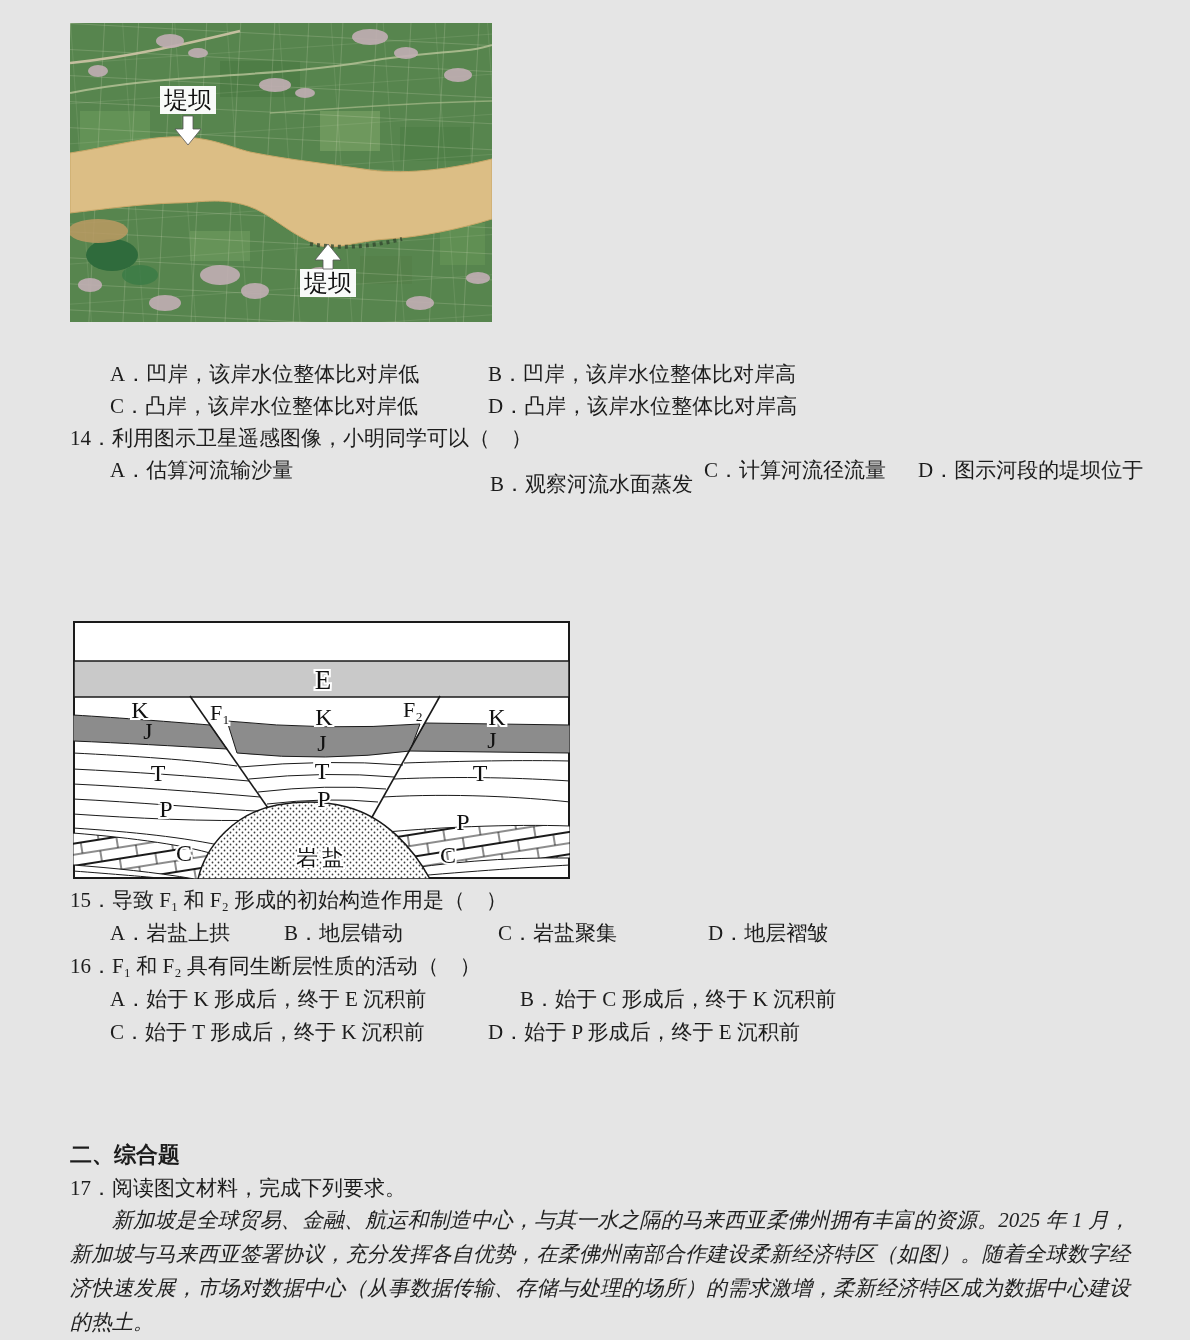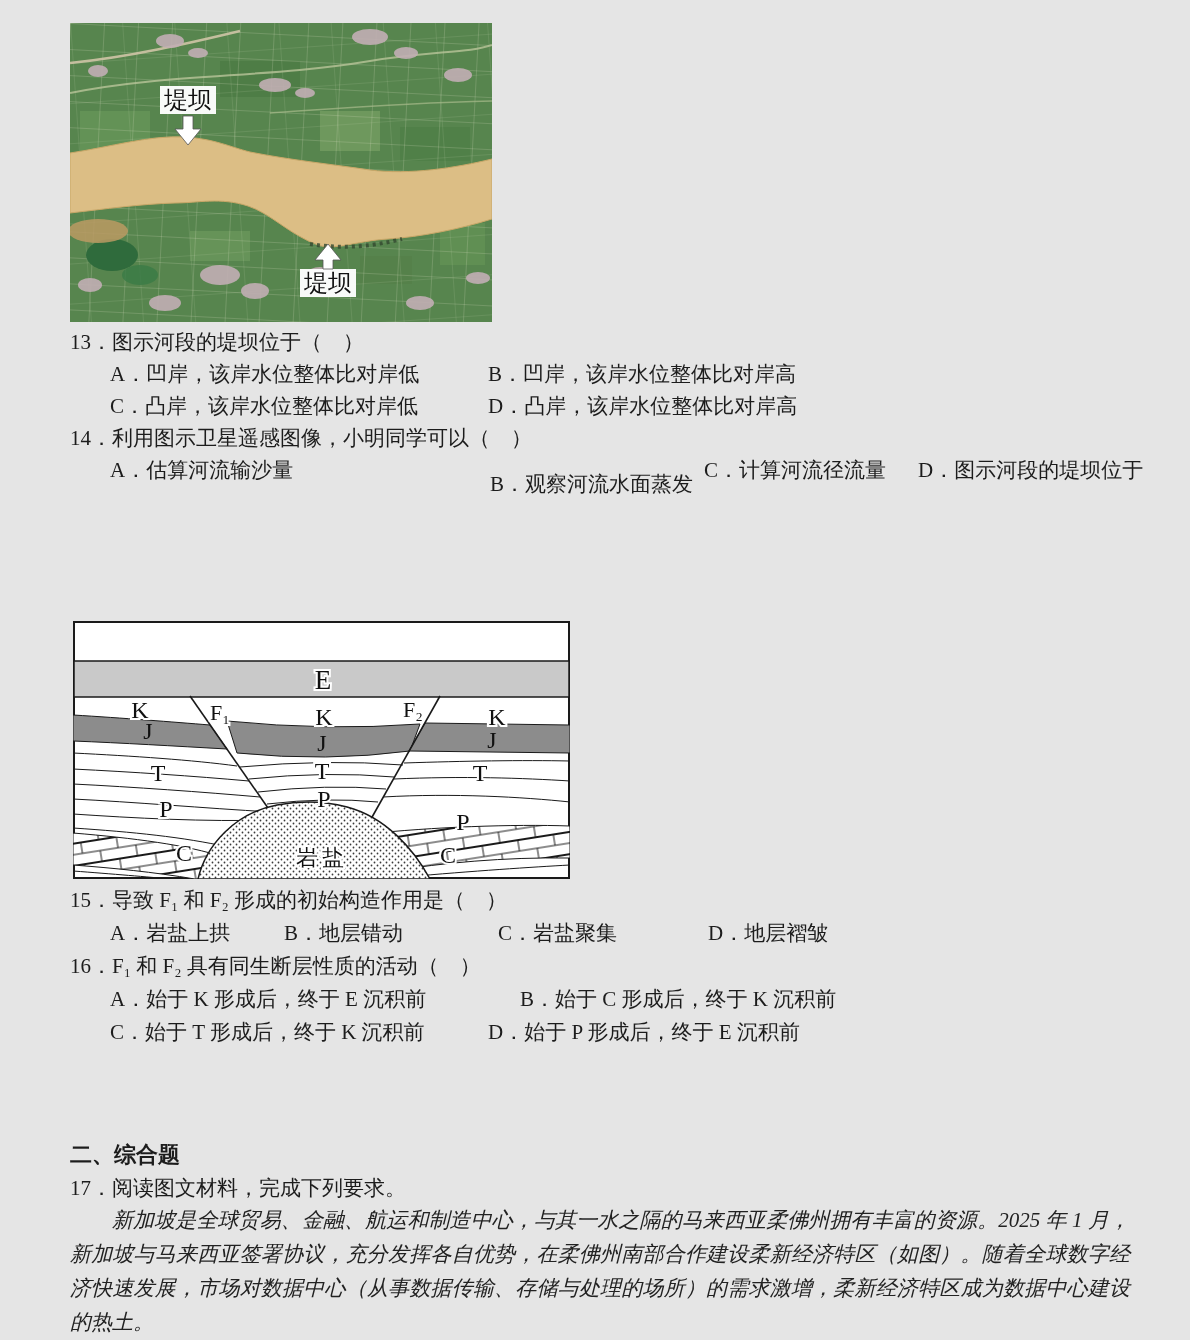--- a/index.html
+++ b/index.html
@@ -86,21 +86,20 @@
         <polygon points="113,93 123,93 123,106 131,106 118,122 105,106 113,106" fill="#ffffff" stroke="#555" stroke-width="0.8"></polygon>
       </g>
       <g>
         <rect x="230" y="246" width="56" height="28" fill="#ffffff" opacity="0.96"></rect>
         <text x="258" y="268" text-anchor="middle" class="sat-label">堤坝</text>
         <polygon points="253,246 253,237 245,237 258,221 271,237 263,237 263,246" fill="#ffffff" stroke="#555" stroke-width="0.8"></polygon>
       </g>
     </svg>
   </div>
 
-  <div class="line" style="left:70px;top:326px;">13．图示河段的堤坝位于（　）</div>
   <div class="line" style="left:110px;top:358px;">A．凹岸，该岸水位整体比对岸低</div>
   <div class="line" style="left:110px;top:390px;">C．凸岸，该岸水位整体比对岸低</div>
   <div class="line" style="left:488px;top:358px;">B．凹岸，该岸水位整体比对岸高</div>
   <div class="line" style="left:488px;top:390px;">D．凸岸，该岸水位整体比对岸高</div>
 
   <div class="line" style="left:70px;top:422px;font-family:Liberation Serif, serif;">14．利用图示卫星遥感图像，小明同学可以（　）</div>
   <div class="line" style="left:110px;top:454px;font-family:Liberation Serif, serif;">A．估算河流输沙量</div>
   <div class="line" style="left:490px;top:468px;">B．观察河流水面蒸发</div>
   <div class="line" style="left:704px;top:454px;">C．计算河流径流量</div>
   <div class="line" style="left:918px;top:454px;">D．图示河段的堤坝位于</div>

